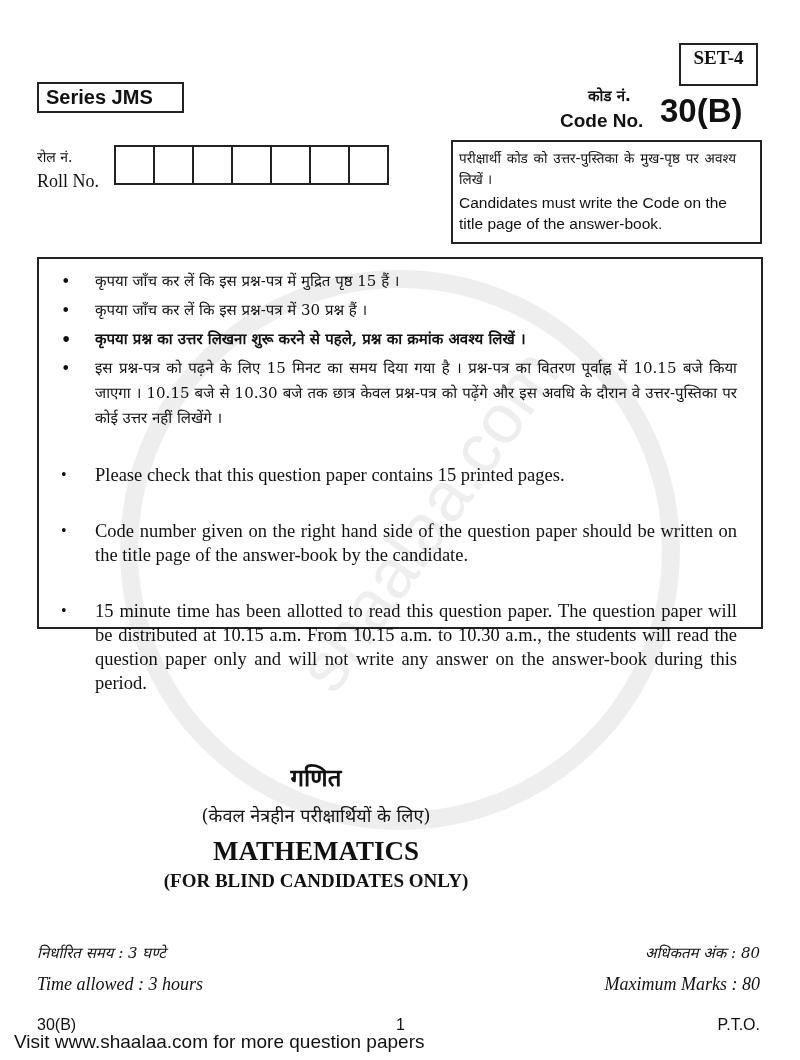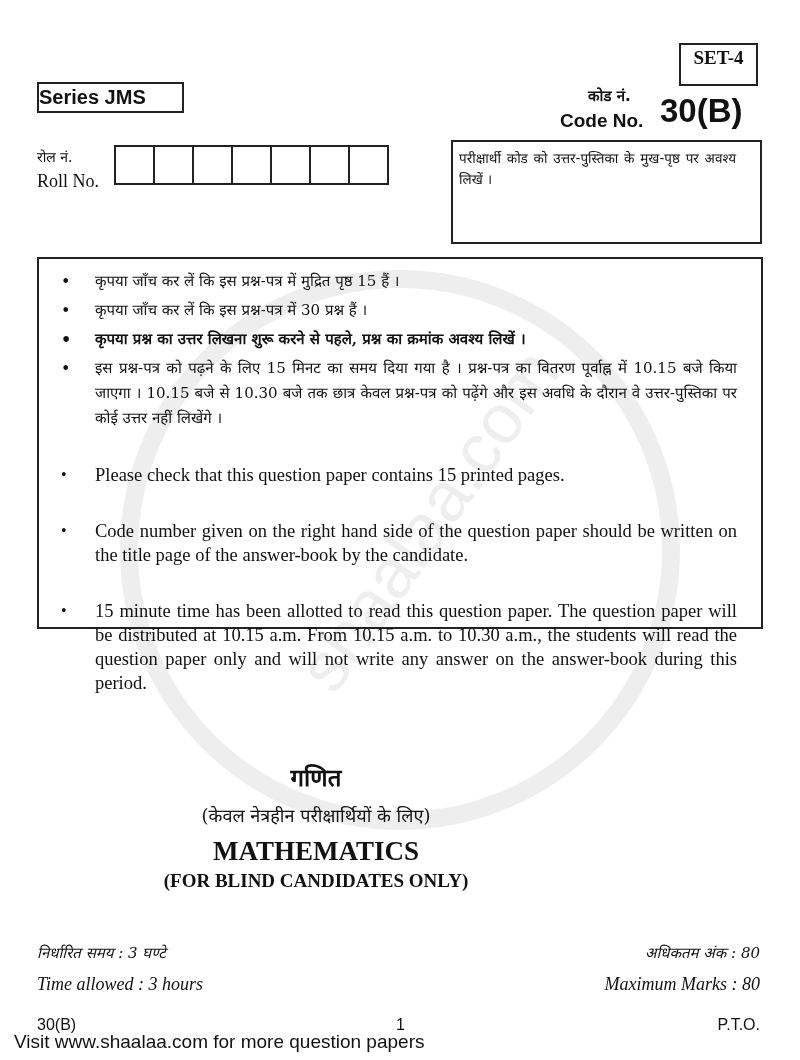--- a/index.html
+++ b/index.html
@@ -2,21 +2,21 @@
 <html><head>
 <meta charset="utf-8">
 <style>
   html, body { margin:0; padding:0; background:#ffffff; }
   body { width:800px; height:1060px; position:relative; overflow:hidden; color:#111; font-family:"Liberation Serif", serif; }
   .abs { position:absolute; }
 
   .set-box { left:679px; top:43px; width:79px; height:43px; border:2px solid #222; box-sizing:border-box;
     font-family:"Liberation Serif", serif; font-weight:bold; font-size:19px; text-align:center; line-height:26px; }
   .series-box { left:37px; top:82px; width:147px; height:31px; border:2px solid #222; box-sizing:border-box;
-    font-family:"Liberation Sans", sans-serif; font-weight:bold; font-size:20px; line-height:27px; padding-left:0; }
+    font-family:"Liberation Sans", sans-serif; font-weight:bold; font-size:20px; line-height:27px; padding-left:7px; }
 
   .code-hi { left:588px; top:85px; font-family:"DejaVu Sans", sans-serif; font-weight:bold; font-size:15px; }
   .code-en { left:560px; top:110px; font-family:"Liberation Sans", sans-serif; font-weight:bold; font-size:19px; }
   .code-num { left:660px; top:92px; font-family:"Liberation Sans", sans-serif; font-weight:bold; font-size:33px; letter-spacing:0px; }
 
   .roll-hi { left:37px; top:147px; font-family:"DejaVu Serif", serif; font-size:14px; }
   .roll-en { left:37px; top:171px; font-family:"Liberation Serif", serif; font-size:18px; }
   .roll-boxes { left:114px; top:145px; display:flex; border-left:2px solid #222; }
   .roll-box { width:39px; height:40px; border:2px solid #222; border-left:none; box-sizing:border-box; }
 
@@ -73,20 +73,21 @@
   <div class="roll-box"></div>
   <div class="roll-box"></div>
   <div class="roll-box"></div>
   <div class="roll-box"></div>
   <div class="roll-box"></div>
   <div class="roll-box"></div>
 </div>
 
 <div class="abs code-note">
   <div class="hi">परीक्षार्थी कोड को उत्तर-पुस्तिका के मुख-पृष्ठ पर अवश्य लिखें ।</div>
+  <div class="en">Candidates must write the Code on the title page of the answer-book.</div>
 </div>
 
 <div class="abs instr">
   <ul>
     <li class="hi">कृपया जाँच कर लें कि इस प्रश्न-पत्र में मुद्रित पृष्ठ 15 हैं ।</li>
     <li class="hi">कृपया जाँच कर लें कि इस प्रश्न-पत्र में 30 प्रश्न हैं ।</li>
     <li class="hi bold">कृपया प्रश्न का उत्तर लिखना शुरू करने से पहले, प्रश्न का क्रमांक अवश्य लिखें ।</li>
     <li class="hi">इस प्रश्न-पत्र को पढ़ने के लिए 15 मिनट का समय दिया गया है । प्रश्न-पत्र का वितरण पूर्वाह्न में 10.15 बजे किया जाएगा । 10.15 बजे से 10.30 बजे तक छात्र केवल प्रश्न-पत्र को पढ़ेंगे और इस अवधि के दौरान वे उत्तर-पुस्तिका पर कोई उत्तर नहीं लिखेंगे ।</li>
     <li class="en">Please check that this question paper contains 15 printed pages.</li>
     <li class="en">Code number given on the right hand side of the question paper should be written on the title page of the answer-book by the candidate.</li>

